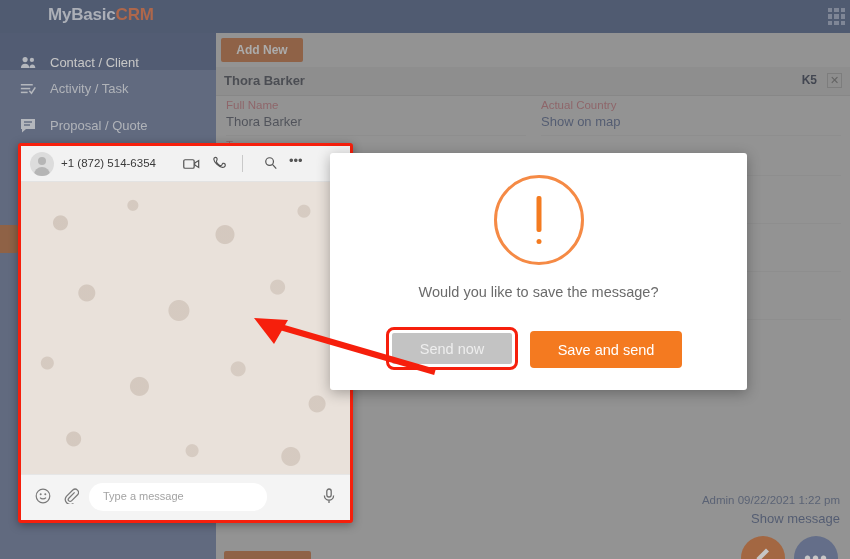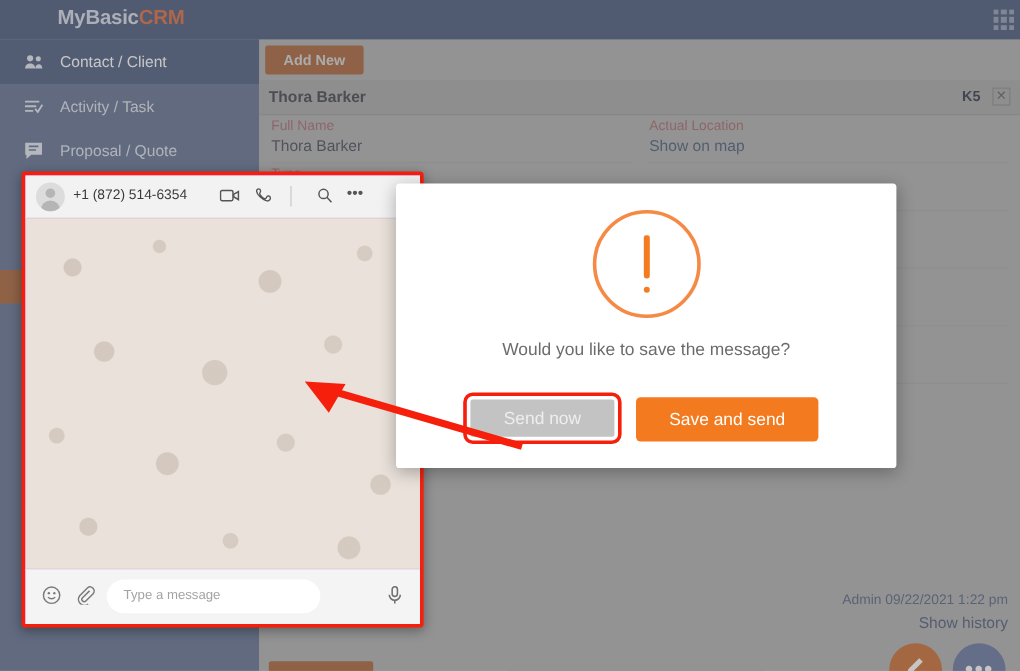--- a/index.html
+++ b/index.html
@@ -46,21 +46,21 @@
 
   
   .sidebar{
     position:absolute; left:0; top:33px; width:216px; height:526px;
     background:#47587f;
   }
   .side-item{
     position:relative; height:37px; display:flex; align-items:center;
     padding-left:20px; color:#d7dce6; font-size:13px;
   }
-  .side-item.active{ background:#2c3f68; color:#fff; }
+  .side-item.active{ background:#2c3f68; color:#fff;align-items:flex-end; }
   .side-ic{ width:26px; display:flex; align-items:center; color:#dfe4ee; }
   .side-lbl{ margin-left:4px; }
 
   .left-orange{
     position:absolute; left:0; top:225px; width:18px; height:28px;
     background:#9c4a16; border-radius:0 2px 2px 0;
   }
 
   
   .main{
@@ -311,21 +311,21 @@
           <div class="fld-val">US</div>
         </div>
         <div class="fld">
           <div class="fld-lbl">State</div>
           <div class="fld-val">CA</div>
         </div>
       </div>
 
       <div class="col-r">
         <div class="fld">
-          <div class="fld-lbl">Actual Location</div>
+          <div class="fld-lbl">Actual Country</div>
           <div class="fld-link">Show on map</div>
         </div>
         <div class="fld">
           <div class="fld-lbl"></div>
           <div class="fld-val"></div>
         </div>
         <div class="fld tall">
           <div class="fld-lbl"></div>
           <div class="fld-val">Columbia</div>
         </div>
@@ -333,21 +333,21 @@
           <div class="fld-lbl"></div>
           <div class="fld-link">Show transactions</div>
         </div>
         <div class="fld tall">
           <div class="fld-lbl"></div>
           <div class="fld-link">Show transactions</div>
         </div>
       </div>
 
       <div class="admin-line">Admin 09/22/2021 1:22 pm</div>
-      <div class="hist-line">Show history</div>
+      <div class="hist-line">Show message</div>
 
       <div class="fab fab-edit">
         <span>
           <svg width="20" height="20" viewBox="0 0 20 20">
               <path d="M3 15l1-3.6L13 2.5l3 3L7 14.5z" fill="#fff"></path>
               <path d="M2.6 17.2l2.6-.7-2-2z" fill="#fff"></path>
             </svg>
         </span>
       </div>
       <div class="fab fab-more">

